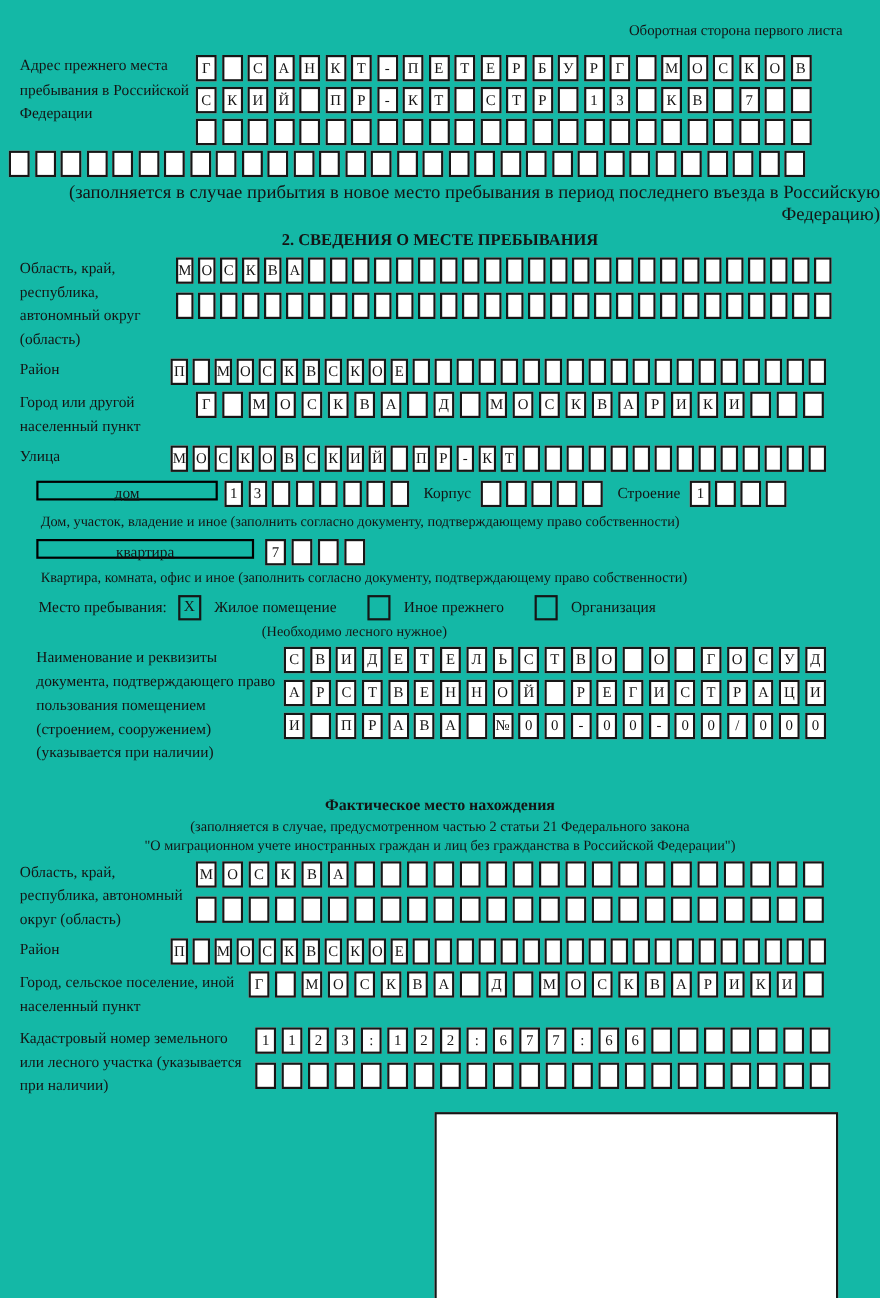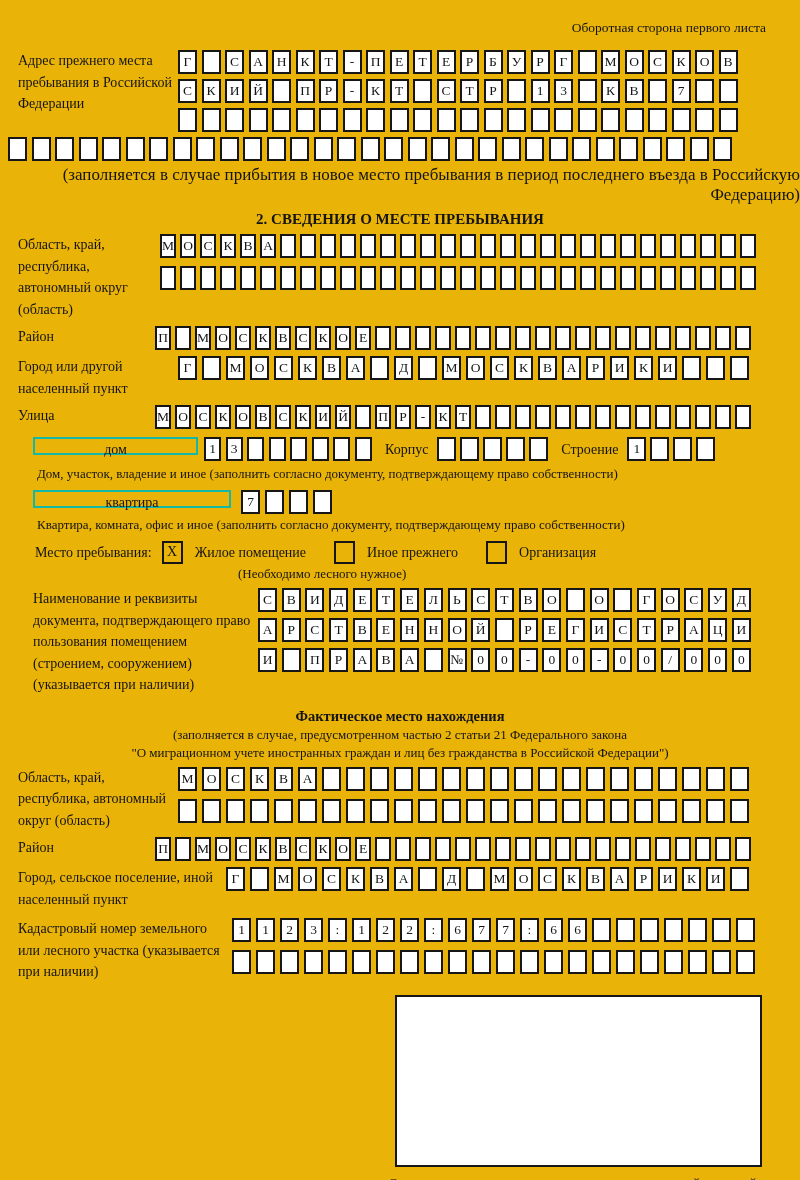--- a/index.html
+++ b/index.html
@@ -1,20 +1,20 @@
 <!DOCTYPE html>
 <html><head>
 <meta charset="utf-8">
 <style>
   html,body{margin:0;padding:0;background:#ffffff;}
   .page{
     position:relative;
     width:800px;height:1180px;
     overflow:hidden;
-    background:#eab308;
+    background:#14b8a6;
     color:#141414;
     font-family:"Liberation Serif","DejaVu Serif",serif;
     font-size:14px;
   }
   .back-note{padding:20px 34px 0 0;text-align:right;font-size:13.5px;}
   .frow{display:flex;align-items:flex-start;}
   .flabel{box-sizing:border-box;flex:0 0 auto;padding-left:18px;line-height:21.5px;font-size:14px;}
   .w178{width:178px;}
   .w160{width:160px;}
   .w155{width:155px;}
@@ -32,26 +32,26 @@
   .p20  .cell{width:16px;margin-right:4px;}
   .p215 .cell{width:17px;margin-right:4.5px;}
   .p23  .cell{width:19px;margin-right:4px;}
   .p235 .cell{width:19px;margin-right:4.5px;}
   .p237 .cell{width:19px;margin-right:4.7px;}
   .p24  .cell{width:19px;margin-right:5px;}
   .cap{margin-top:4px;text-align:right;font-size:17px;}
   .capl{margin-top:3px;padding-left:37px;font-size:13px;}
   .cap-need{margin-top:2px;padding-left:238px;font-size:13px;}
   .h2{margin-top:6px;text-align:center;font-weight:bold;font-size:15px;}
-  .h3{margin-top:12px;text-align:center;font-weight:bold;font-size:14.5px;}
+  .h3{margin-top:28px;text-align:center;font-weight:bold;font-size:14.5px;}
   .overflow-row{margin-left:8px;margin-top:5px;}
   .mt6{margin-top:6px;} .mt8{margin-top:8px;} .mt14{margin-top:14px;}
   .labelbox{
-    box-sizing:border-box;flex:0 0 auto;height:18px;border:2px solid #14b8a6;
-    text-align:center;line-height:22px;font-size:14px;
+    box-sizing:border-box;flex:0 0 auto;height:18px;border:2px solid #000000;
+    text-align:center;line-height:22px;font-size:14px;text-decoration:underline;
   }
   .lb165{width:165px;margin-right:6px;}
   .lb198{width:198px;margin-right:10px;}
   .inline-label{flex:0 0 auto;padding:0 9px;line-height:26px;font-size:14px;}
   .hrow{display:flex;align-items:flex-start;margin-left:33px;}
   .stayrow{display:flex;align-items:center;margin-left:35px;margin-top:8px;}
   .stayrow .txt{padding-right:10px;font-size:14px;}
   .chk{
     box-sizing:border-box;width:21px;height:23px;border:2px solid #161616;
     text-align:center;font-size:14px;line-height:18px;margin-right:12px;

